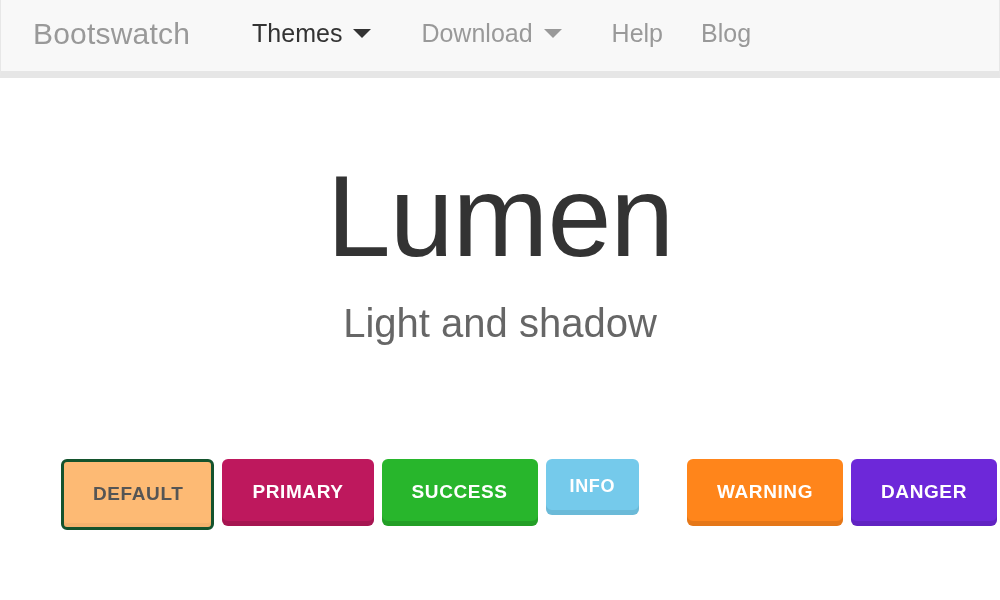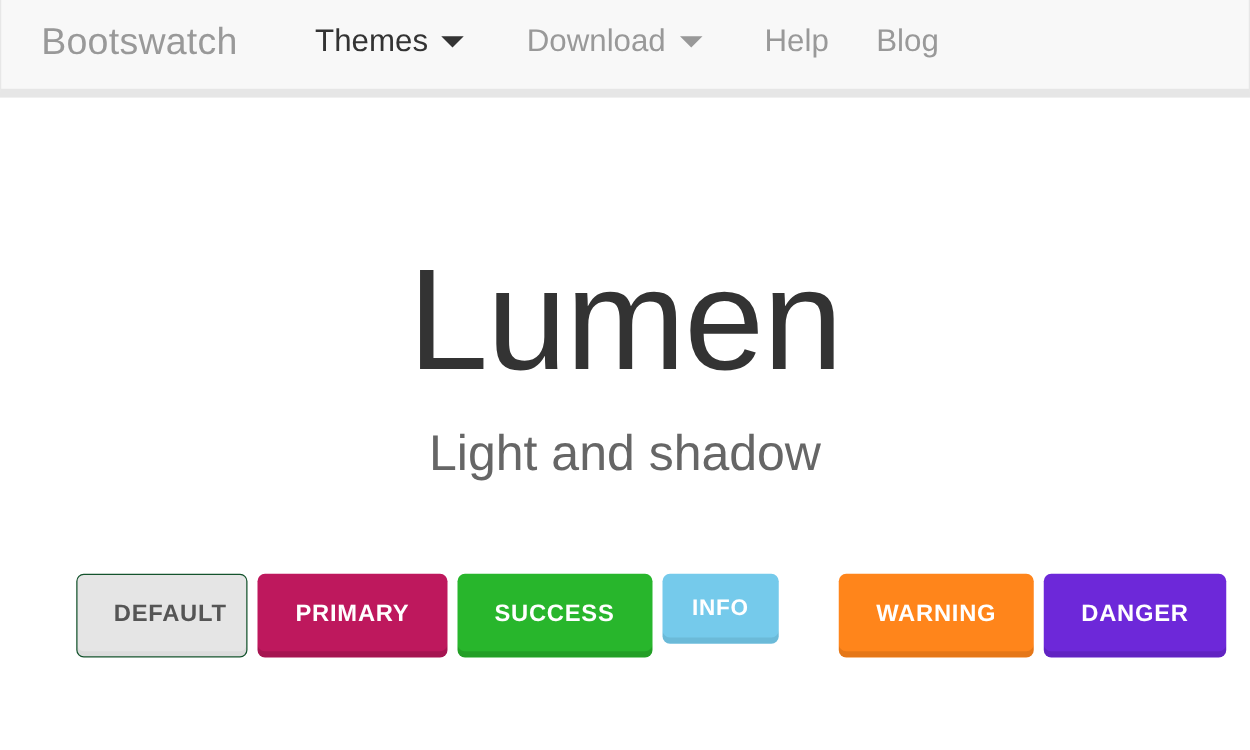--- a/index.html
+++ b/index.html
@@ -60,21 +60,21 @@
     border-left: 9px solid transparent;
     border-right: 9px solid transparent;
     border-top: 9px solid #333333;
   }
   .nav-item.muted .caret { border-top-color: #999999; }
   .nav-item.gap-sm { margin-right: 38px; }
 
   
   .hero {
     text-align: center;
-    padding-top: 118px;
+    padding-top: 78px;
   }
   .hero-title {
     font-size: 115px;
     font-weight: normal;
     color: #333333;
     margin: 0;
     line-height: 1.05;
     letter-spacing: -1px;
   }
   .hero-sub {
@@ -103,25 +103,25 @@
     border: none;
     border-radius: 6px;
     color: #ffffff;
     padding: 23px 30px 25px 30px;
     line-height: 1;
     cursor: pointer;
     white-space: nowrap;
     text-align: center;
   }
   .btn-default {
-    background: #e5e5e5;
+    background: #fdba74;
     color: #555555;
-    border: 1px solid #14532d;
+    border: 3px solid #14532d;
     box-shadow: inset 0 -4px 0 rgba(0,0,0,0.04);
-    padding: 22px 16px 24px 29px;
+    padding: 22px 28px 24px 29px;
   }
   .btn-primary {
     background: #be185d;
     box-shadow: inset 0 -5px 0 rgba(0,0,0,0.12);
   }
   .btn-success {
     background: #28b62c;
     box-shadow: inset 0 -5px 0 rgba(0,0,0,0.12);
   }
   .btn-info {

